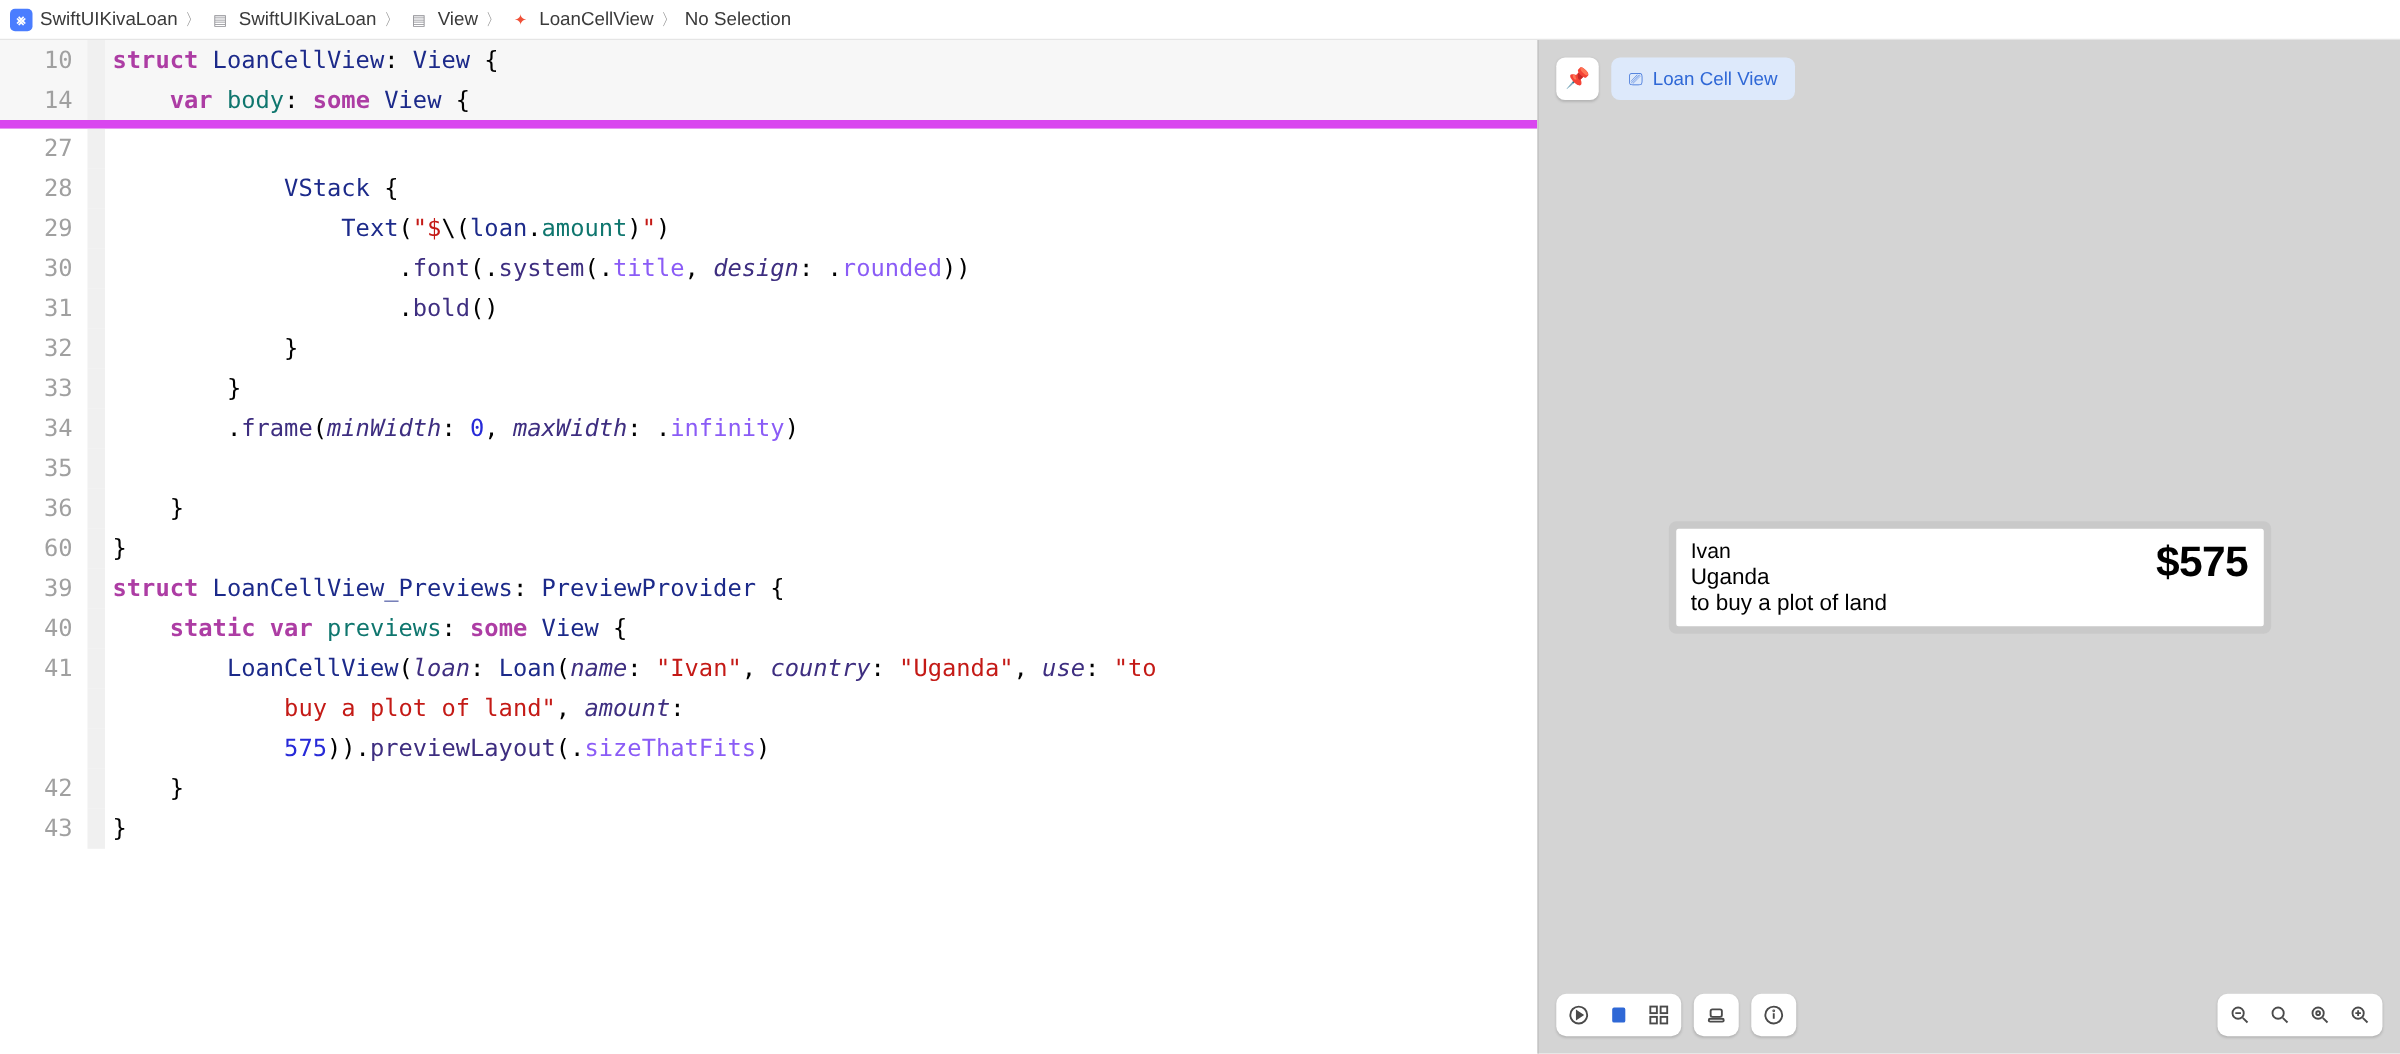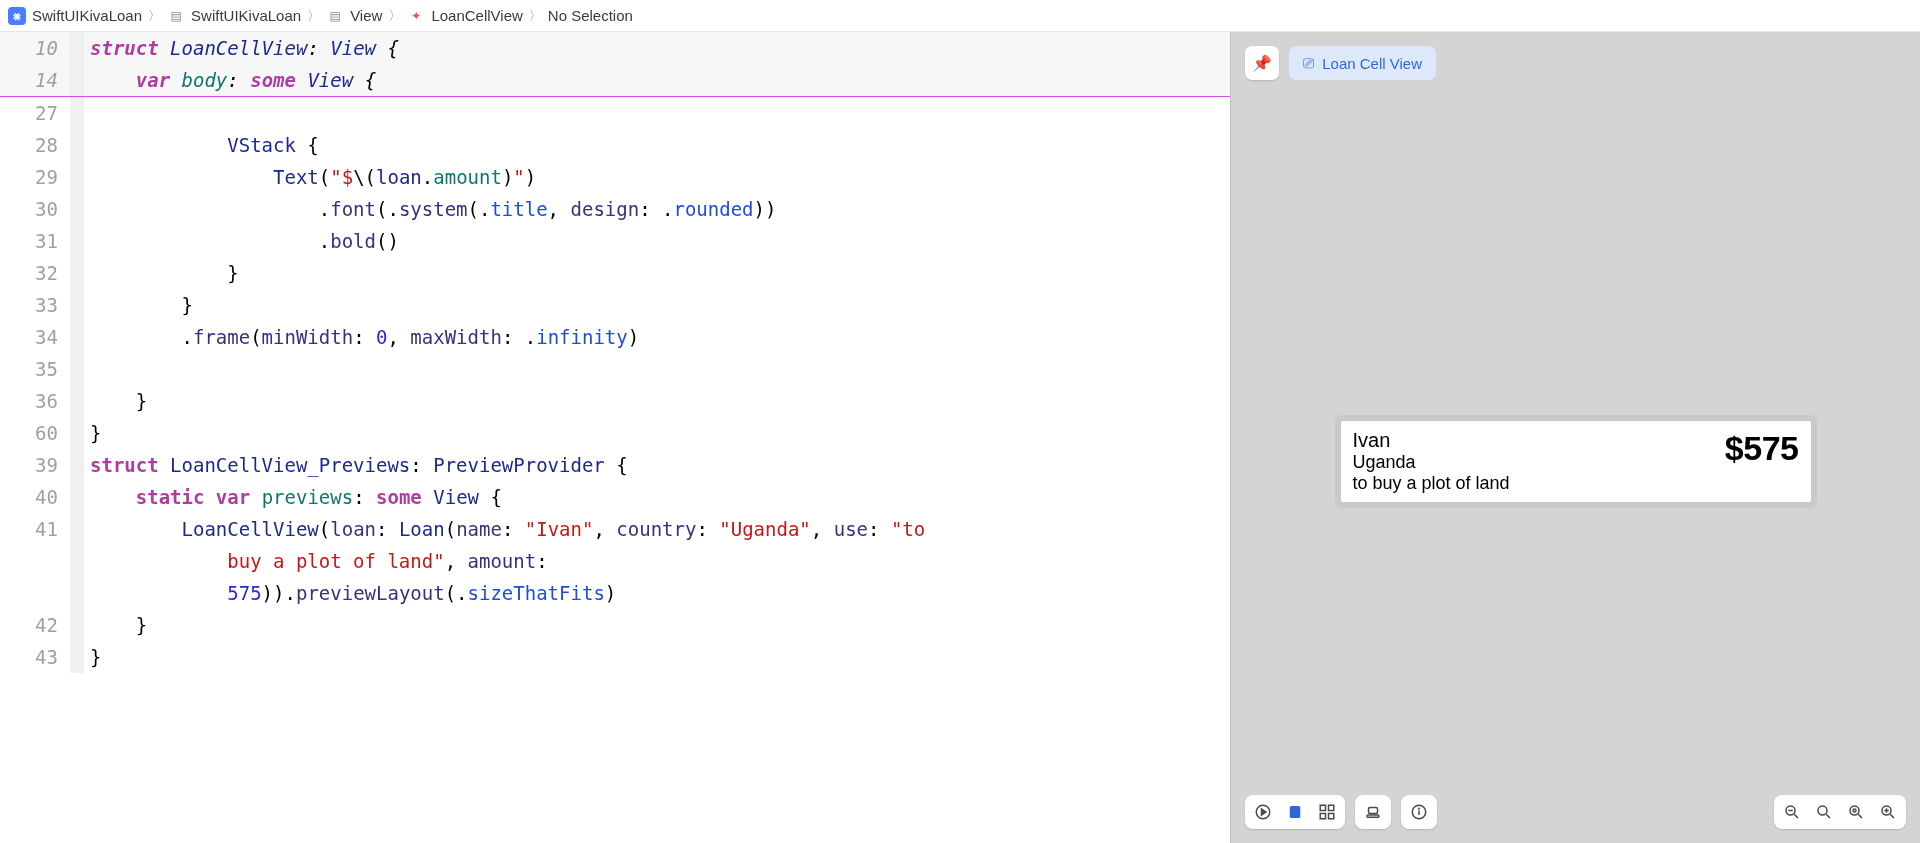--- a/index.html
+++ b/index.html
@@ -34,21 +34,21 @@
 }
 .editor {
   flex: 1;
   display: flex;
   flex-direction: column;
   font-family: "SF Mono", Menlo, Consolas, monospace;
   font-size: 19px;
   line-height: 32px;
   overflow: hidden;
 }
-.sticky { background: #f7f7f7; border-bottom: 1px solid #d946ef; font-style: italic; }
+.sticky { background: #f7f7f7; border-bottom: 7px solid #d946ef; }
 .code-body { flex: 1; overflow: auto; background: #fff; }
 .code-line { display: flex; white-space: pre; }
 .gutter {
   width: 70px;
   text-align: right;
   padding-right: 12px;
   color: #a0a0a0;
   user-select: none;
   flex-shrink: 0;
 }
@@ -58,22 +58,22 @@
   background: #f0f0f0;
   margin-right: 6px;
 }
 .fold-strip.none { background: transparent; }
 .code-line.current { background: #ecf5ff; }
 .code-line.current .fold-strip { background: #ecf5ff; }
 .tok-kw { color: #ad3da4; font-weight: 600; }
 .tok-type { color: #1c2a8a; }
 .tok-id { color: #1c2a8a; }
 .tok-func { color: #3e2e80; }
-.tok-enum { color: #1d4ed8; }
-.tok-param { color: #3e2e80; }
+.tok-enum { color: #8b5cf6; }
+.tok-param { color: #3e2e80; font-style: italic; }
 .tok-num { color: #272ad8; }
 .tok-str { color: #c41a16; }
 .tok-plain { color: #000; }
 .tok-memb { color: #0f766e; }
 
 .preview-pane {
   width: 690px;
   background: #d4d4d4;
   border-left: 1px solid #c0c0c0;
   position: relative;
@@ -112,21 +112,21 @@
   background: #fff;
   width: 470px;
   border-radius: 2px;
   padding: 8px 12px;
   display: flex;
   justify-content: space-between;
   align-items: flex-start;
   box-shadow: 0 0 0 6px #c9c9c9;
 }
 .loan-left { display: flex; flex-direction: column; gap: 0; }
-.loan-name { font-size: 20px; color: #000; }
+.loan-name { font-size: 17px; color: #000; }
 .loan-country { font-size: 18px; color: #000; }
 .loan-use { font-size: 18px; color: #000; }
 .loan-amount { font-size: 34px; font-weight: 800; letter-spacing: -0.5px; color: #000; }
 
 .preview-toolbar-left, .preview-toolbar-right {
   position: absolute;
   bottom: 14px;
   display: flex;
   gap: 10px;
 }

